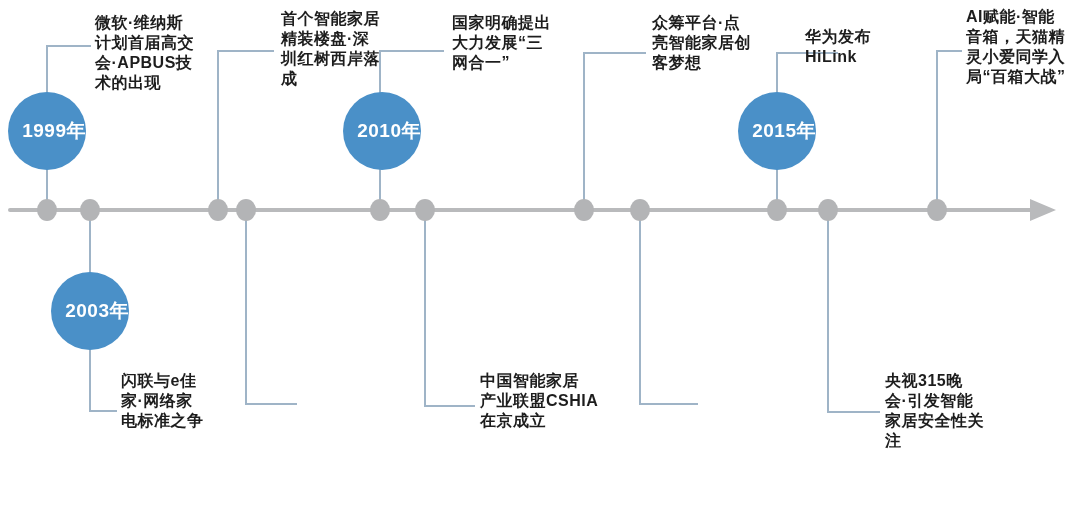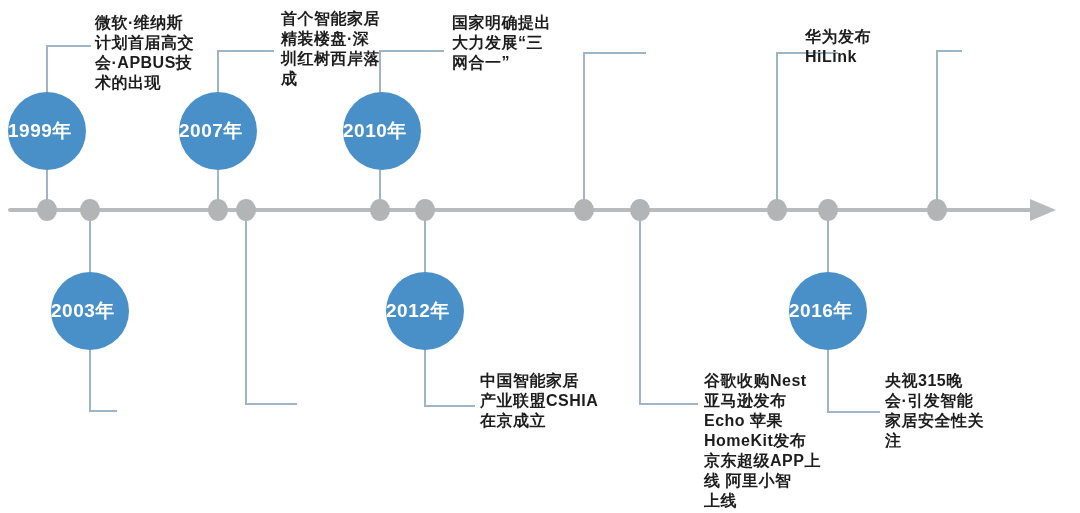--- a/index.html
+++ b/index.html
@@ -32,21 +32,21 @@
   }
   .vline{position:absolute;width:2px;background:var(--connector);}
   .hline{position:absolute;height:2px;background:var(--connector);}
   .dot{
     position:absolute;width:20px;height:22px;top:199px;
     background:var(--dot);border-radius:50%;
   }
   .circle{
     position:absolute;width:78px;height:78px;border-radius:50%;
     background:var(--circle-fill);
-    display:flex;align-items:center;justify-content:flex-start;
+    display:flex;align-items:center;justify-content:flex-end;
   }
   .circle span{
     color:var(--year-text);font-size:19px;font-weight:bold;letter-spacing:0.5px;
   }
   .label{
     position:absolute;
     color:var(--label-text);
     font-size:16px;font-weight:bold;line-height:20px;letter-spacing:0.5px;
     white-space:pre-line;
   }
@@ -69,27 +69,27 @@
 计划首届高交
 会·APBUS技
 术的出现</div>
 
   <div class="vline" style="left:89px;top:210px;height:202px"></div>
   <div class="hline" style="left:90px;top:410px;width:27px"></div>
   <div class="dot" style="left:80px"></div>
   <div class="circle" style="left:51px;top:272px">
       <span>2003年</span>
     </div>
+  <div class="label" style="left:121px;top:371px">闪联与e佳
+家·网络家
+电标准之争</div>
 
   <div class="vline" style="left:217px;top:50px;height:160px"></div>
   <div class="hline" style="left:218px;top:50px;width:56px"></div>
   <div class="dot" style="left:208px"></div>
-  <div class="circle" style="left:179px;top:92px">
-      <span>2007年</span>
-    </div>
   <div class="label" style="left:281px;top:9px">首个智能家居
 精装楼盘·深
 圳红树西岸落
 成</div>
 
   <div class="vline" style="left:245px;top:210px;height:195px"></div>
   <div class="hline" style="left:246px;top:403px;width:51px"></div>
   <div class="dot" style="left:236px"></div>
 
   <div class="vline" style="left:379px;top:50px;height:160px"></div>
@@ -98,56 +98,53 @@
   <div class="circle" style="left:343px;top:92px">
       <span>2010年</span>
     </div>
   <div class="label" style="left:452px;top:13px">国家明确提出
 大力发展“三
 网合一”</div>
 
   <div class="vline" style="left:424px;top:210px;height:197px"></div>
   <div class="hline" style="left:425px;top:405px;width:50px"></div>
   <div class="dot" style="left:415px"></div>
-  <div class="circle" style="left:386px;top:272px">
-      <span>2012年</span>
-    </div>
   <div class="label" style="left:480px;top:371px">中国智能家居
 产业联盟CSHIA
 在京成立</div>
 
   <div class="vline" style="left:583px;top:52px;height:158px"></div>
   <div class="hline" style="left:584px;top:52px;width:62px"></div>
   <div class="dot" style="left:574px"></div>
+  <div class="label" style="left:652px;top:13px">众筹平台·点
+亮智能家居创
+客梦想</div>
 
   <div class="vline" style="left:639px;top:210px;height:195px"></div>
   <div class="hline" style="left:640px;top:403px;width:58px"></div>
   <div class="dot" style="left:630px"></div>
-  <div class="label" style="left:704px;top:371px">谷歌收购Nest
-亚马逊发布
-Echo  苹果
-HomeKit发布
-京东超级APP上
-线  阿里小智
-上线</div>
 
   <div class="vline" style="left:776px;top:52px;height:158px"></div>
   <div class="hline" style="left:777px;top:52px;width:61px"></div>
   <div class="dot" style="left:767px"></div>
+  <div class="circle" style="left:738px;top:92px">
+      <span>2015年</span>
+    </div>
   <div class="label" style="left:805px;top:27px">华为发布
 HiLink</div>
 
   <div class="vline" style="left:827px;top:210px;height:203px"></div>
   <div class="hline" style="left:828px;top:411px;width:52px"></div>
   <div class="dot" style="left:818px"></div>
-  <div class="circle" style="left:789px;top:272px">
-      <span>2016年</span>
-    </div>
   <div class="label" style="left:885px;top:371px">央视315晚
 会·引发智能
 家居安全性关
 注</div>
 
   <div class="vline" style="left:936px;top:50px;height:160px"></div>
   <div class="hline" style="left:937px;top:50px;width:25px"></div>
   <div class="dot" style="left:927px"></div>
+  <div class="label" style="left:966px;top:7px">AI赋能·智能
+音箱，天猫精
+灵小爱同学入
+局“百箱大战”</div>
 
 </div>
 
 </body></html>

